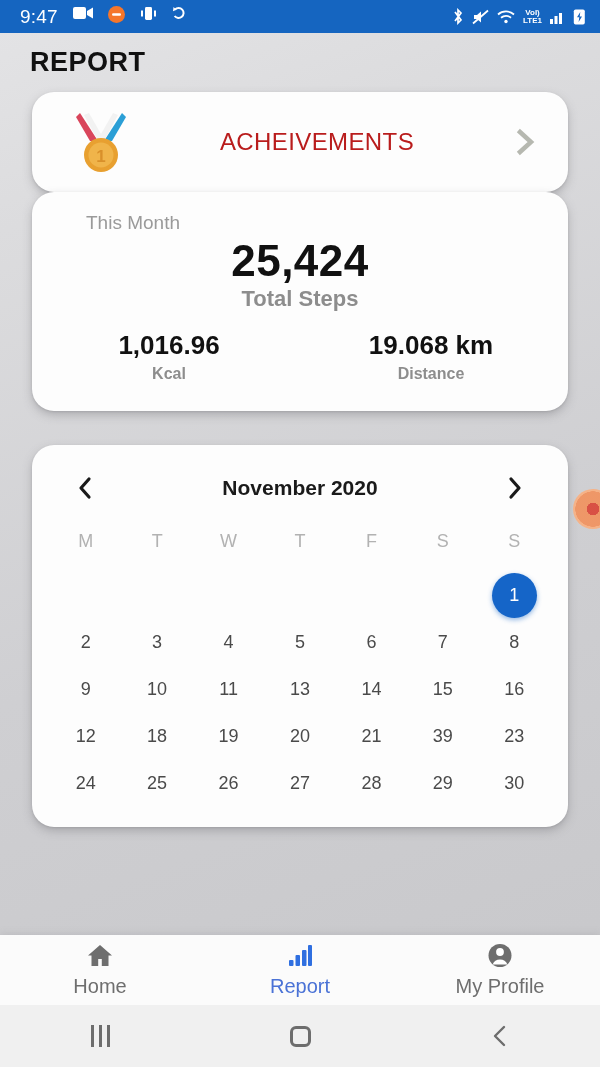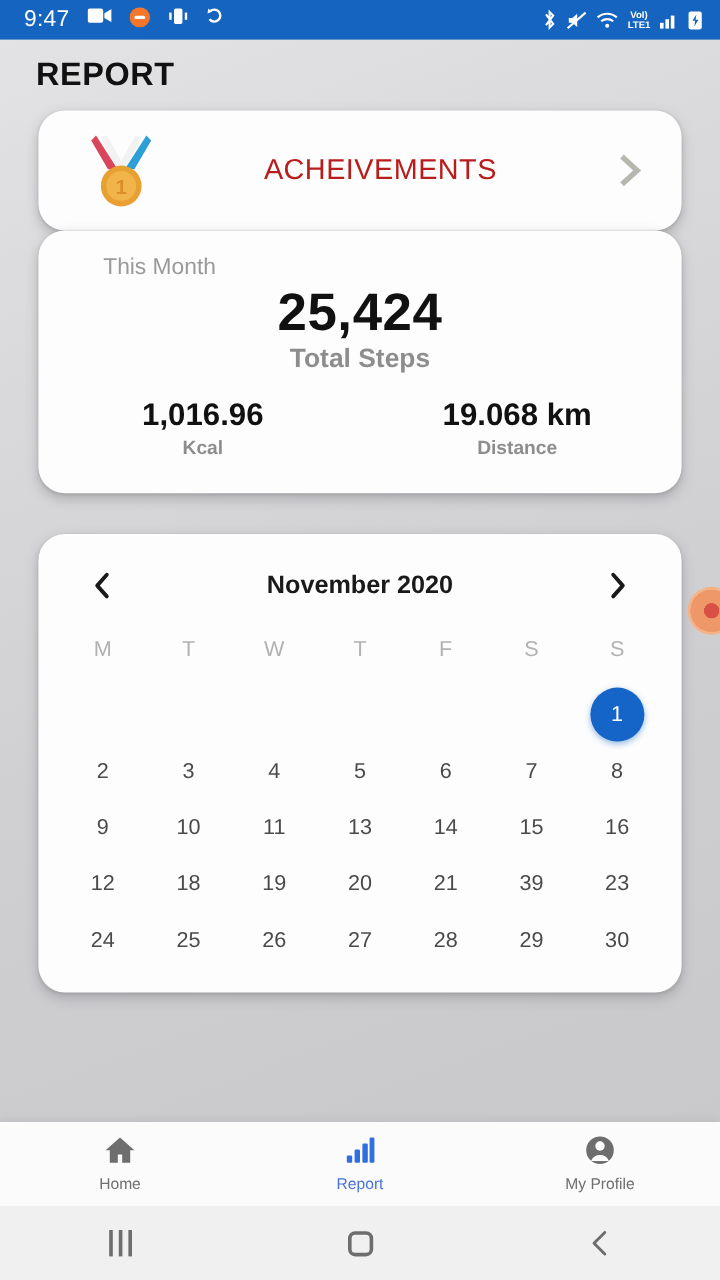--- a/index.html
+++ b/index.html
@@ -186,21 +186,21 @@
   .navitem {
     flex: 1;
     display: flex;
     flex-direction: column;
     align-items: center;
     justify-content: center;
     gap: 3px;
     cursor: pointer;
   }
   .navitem .nav-label {
-    font-size: 13px;
+    font-size: 20px;
     color: #6e6e6e;
   }
   .navitem.active .nav-label { color: #4a72d6; }
 
   
   .sysbar {
     position: absolute;
     left: 0; right: 0; bottom: 0;
     height: 62px;
     background: #f0f0f0;

